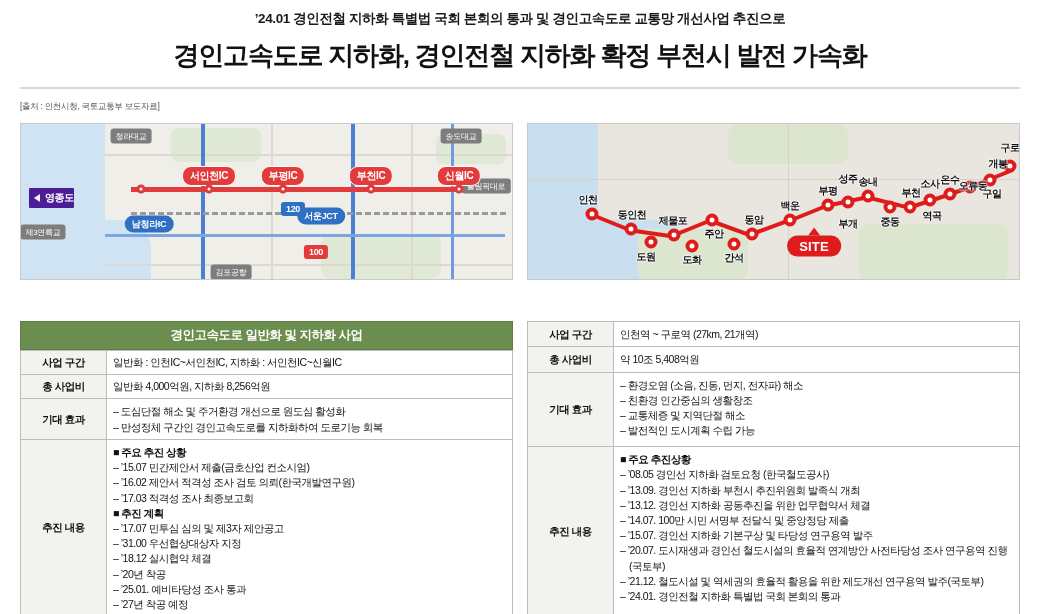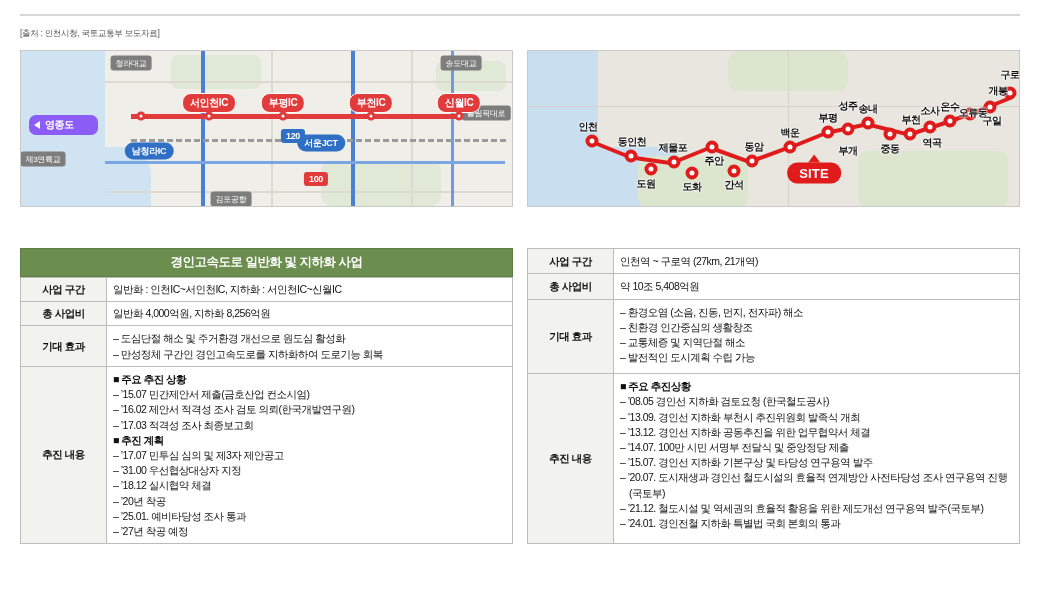--- a/index.html
+++ b/index.html
@@ -135,22 +135,22 @@
     white-space:nowrap; letter-spacing:-0.3px;
   }
   .badge-sq {
     position:absolute; color:#fff; font-size:9px; font-weight:bold;
     padding:2px 5px; border-radius:3px; transform:translate(-50%,-50%);
     letter-spacing:-0.3px;
     text-align:right;
   }
   .map-compass {
     position:absolute; left:8px; top:64px;
-    background:#8b5cf6; color:#fff; font-size:10px; font-weight:bold;
-    padding:3px 24px 3px 16px; border-radius:7px; letter-spacing:-0.4px;
+    background:#4c1d95; color:#fff; font-size:10px; font-weight:bold;
+    padding:3px 0 3px 16px; border-radius:1px; letter-spacing:-0.4px;
   }
   .map-compass:before {
     content:""; position:absolute; left:5px; top:50%;
     transform:translateY(-50%);
     width:0;height:0;border-top:4px solid transparent;border-bottom:4px solid transparent;
     border-right:6px solid #fff;
   }
 
   
   .map-right { background: #e9e6df; }
@@ -221,20 +221,22 @@
   td.body { color: #111; }
   td.body.tall { vertical-align: top; padding-top: 5px; }
   .dash-line { display: block; text-indent: -9px; padding-left: 9px; }
   .sq-line { display: block; font-weight: bold; }
 </style>
 </head>
 <body>
 
 <div class="page">
 
+  <div class="hdr-sub">’24.01 경인전철 지하화 특별법 국회 본회의 통과 및 경인고속도로 교통망 개선사업 추진으로</div>
+  <div class="hdr-title">경인고속도로 지하화, 경인전철 지하화 확정 부천시 발전 가속화</div>
   <div class="hdr-rule"></div>
 
   <div class="sec-row">
     <div class="src">[출처 : 인천시청, 국토교통부 보도자료]</div>
   </div>
 
   <div class="maps">
 
     <div class="map map-left">
       <div class="ml-water"></div>

